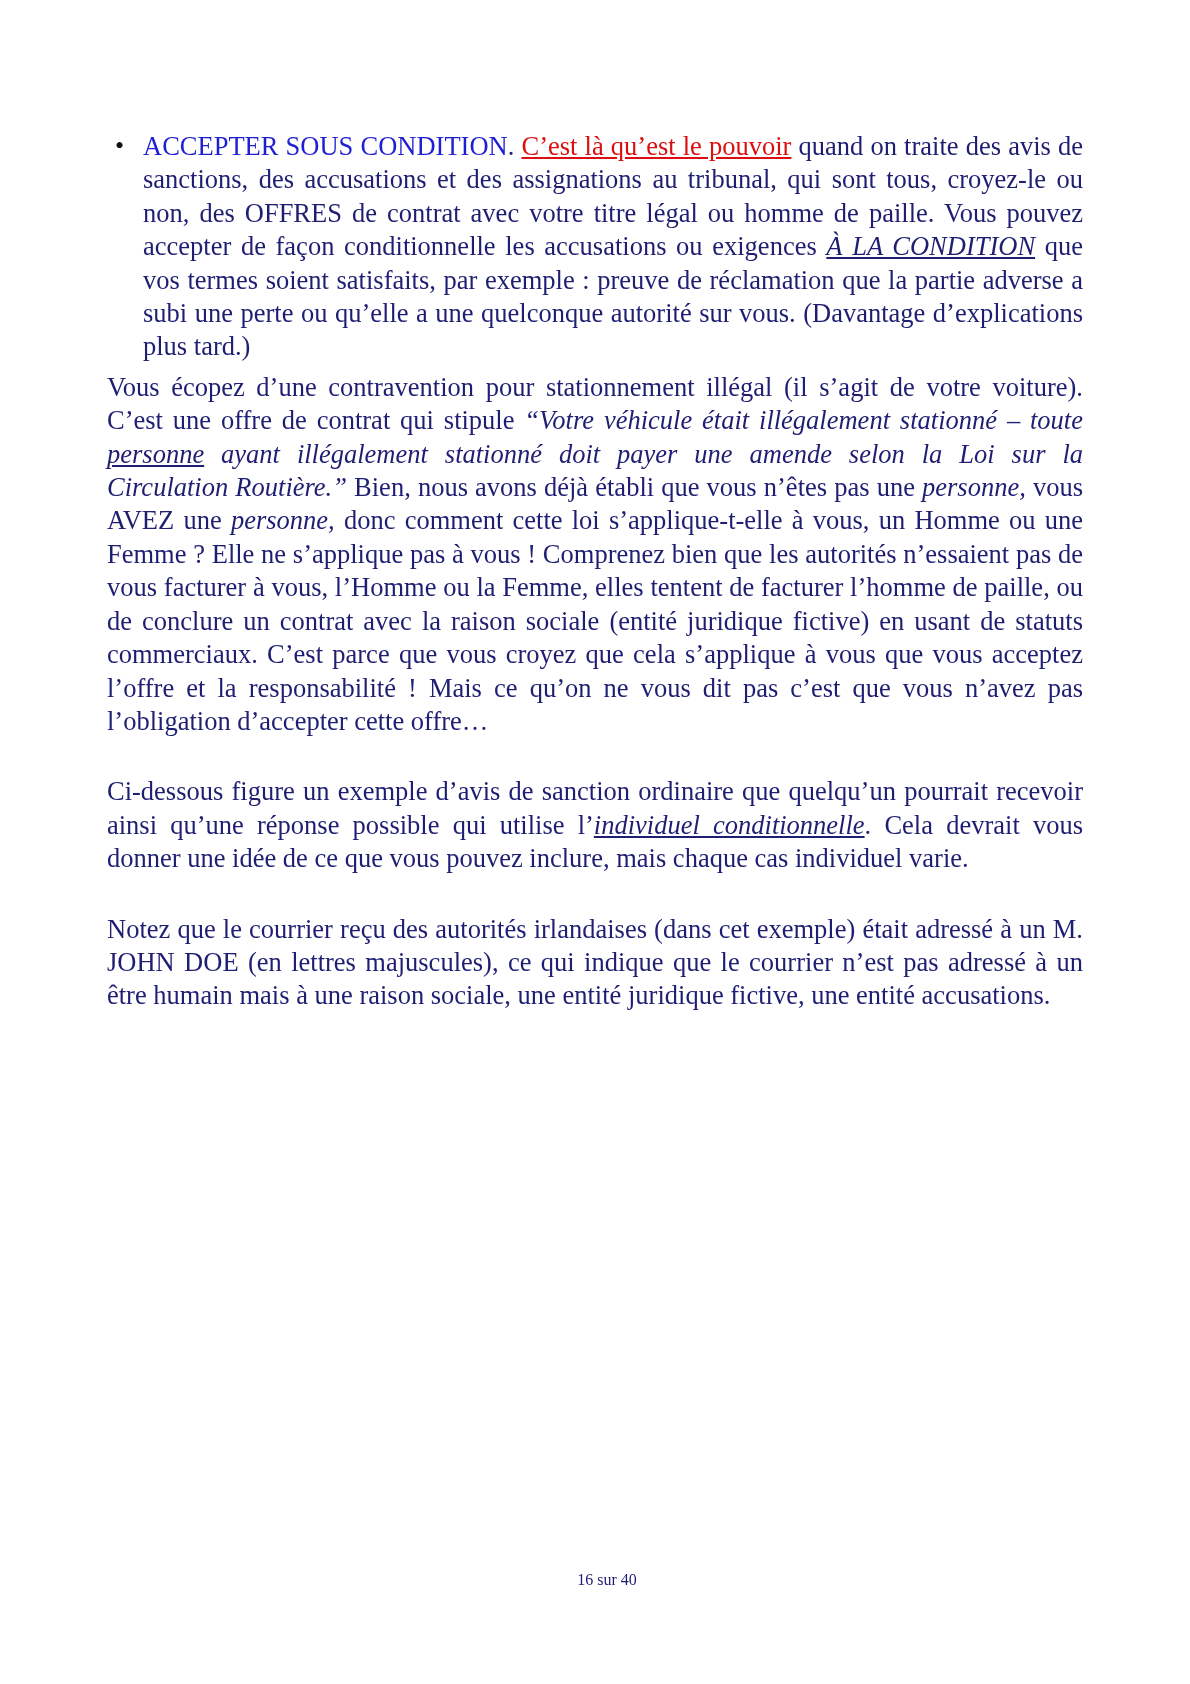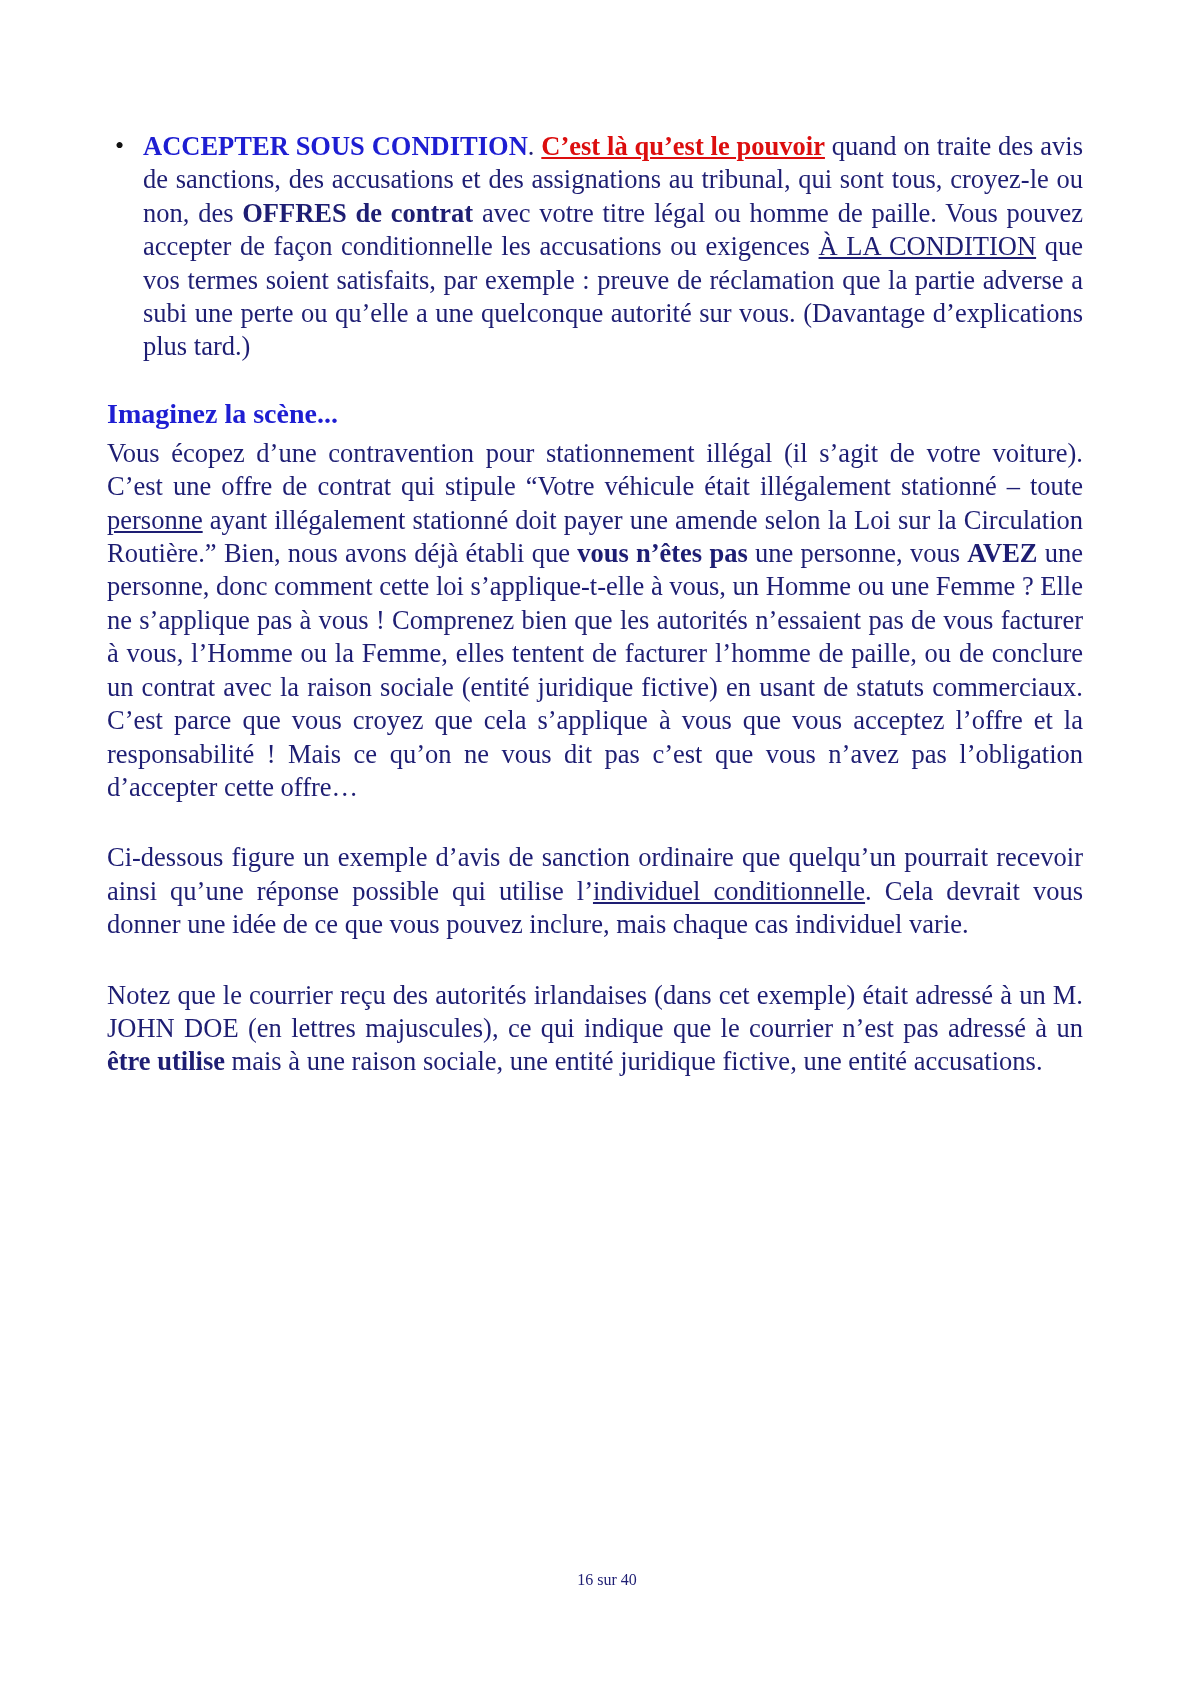--- a/index.html
+++ b/index.html
@@ -45,22 +45,22 @@
   }
   .section-heading {
     margin-top: 33px;
     font-size: 28px;
     line-height: 33px;
     font-weight: bold;
     color: var(--heading-blue);
   }
   .para-after-heading { margin-top: 7px; }
   .para-spaced { margin-top: 37px; }
-  .bold { font-weight: bold; }
-  .italic { }
+  .bold { font-weight: normal; }
+  .italic { font-style: italic; }
   .underline { text-decoration: underline; }
   .red { color: var(--accent-red); }
   .blue { color: var(--heading-blue); }
   .footer {
     position: absolute;
     left: 12px;
     top: 1571px;
     width: 100%;
     text-align: center;
     font-size: 16px;
@@ -71,24 +71,23 @@
 <body>
 
 <div class="page">
   <div class="content">
 
     <div class="para bullet-item">
       <span class="bullet-marker">•</span>
       <span><span class="bold blue">ACCEPTER SOUS CONDITION</span><span>. </span><span class="bold red underline">C’est là qu’est le pouvoir</span><span> quand on traite des avis de sanctions, des accusations et des assignations au tribunal, qui sont tous, croyez-le ou non, des </span><span class="bold">OFFRES de contrat</span><span> avec votre titre légal ou homme de paille. Vous pouvez accepter de façon conditionnelle les accusations ou exigences </span><span class="italic underline">À LA CONDITION</span><span> que vos termes soient satisfaits, par exemple : preuve de réclamation que la partie adverse a subi une perte ou qu’elle a une quelconque autorité sur vous. (Davantage d’explications plus tard.)</span></span>
     </div>
 
-    <div class="section-heading">Imaginez la scène...</div>
 
     <div class="para para-after-heading"><span>Vous écopez d’une contravention pour stationnement illégal (il s’agit de votre voiture). C’est une offre de contrat qui stipule </span><span class="italic">“Votre véhicule était illégalement stationné – toute </span><span class="italic underline">personne</span><span class="italic"> ayant illégalement stationné doit payer une amende selon la Loi sur la Circulation Routière.”</span><span> Bien, nous avons déjà établi que </span><span class="bold">vous n’êtes pas</span><span> une </span><span class="italic">personne,</span><span> vous </span><span class="bold">AVEZ</span><span> une </span><span class="italic">personne,</span><span> donc comment cette loi s’applique-t-elle à vous, un Homme ou une Femme ? Elle ne s’applique pas à vous ! Comprenez bien que les autorités n’essaient pas de vous facturer à vous, l’Homme ou la Femme, elles tentent de facturer l’homme de paille, ou de conclure un contrat avec la raison sociale (entité juridique fictive) en usant de statuts commerciaux. C’est parce que vous croyez que cela s’applique à vous que vous acceptez l’offre et la responsabilité ! Mais ce qu’on ne vous dit pas c’est que vous n’avez pas l’obligation d’accepter cette offre…</span></div>
 
     <div class="para para-spaced"><span>Ci-dessous figure un exemple d’avis de sanction ordinaire que quelqu’un pourrait recevoir ainsi qu’une réponse possible qui utilise l’</span><span class="italic underline">individuel conditionnelle</span><span>. Cela devrait vous donner une idée de ce que vous pouvez inclure, mais chaque cas individuel varie.</span></div>
 
-    <div class="para para-spaced"><span>Notez que le courrier reçu des autorités irlandaises (dans cet exemple) était adressé à un M. JOHN DOE (en lettres majuscules), ce qui indique que le courrier n’est pas adressé à un </span><span class="bold">être utilise</span><span> mais à une raison sociale, une entité juridique fictive, une entité accusations.</span></div>
+    <div class="para para-spaced"><span>Notez que le courrier reçu des autorités irlandaises (dans cet exemple) était adressé à un M. JOHN DOE (en lettres majuscules), ce qui indique que le courrier n’est pas adressé à un </span><span class="bold">être humain</span><span> mais à une raison sociale, une entité juridique fictive, une entité accusations.</span></div>
 
   </div>
 
   <div class="footer">16 sur 40</div>
 </div>
 
 </body></html>

